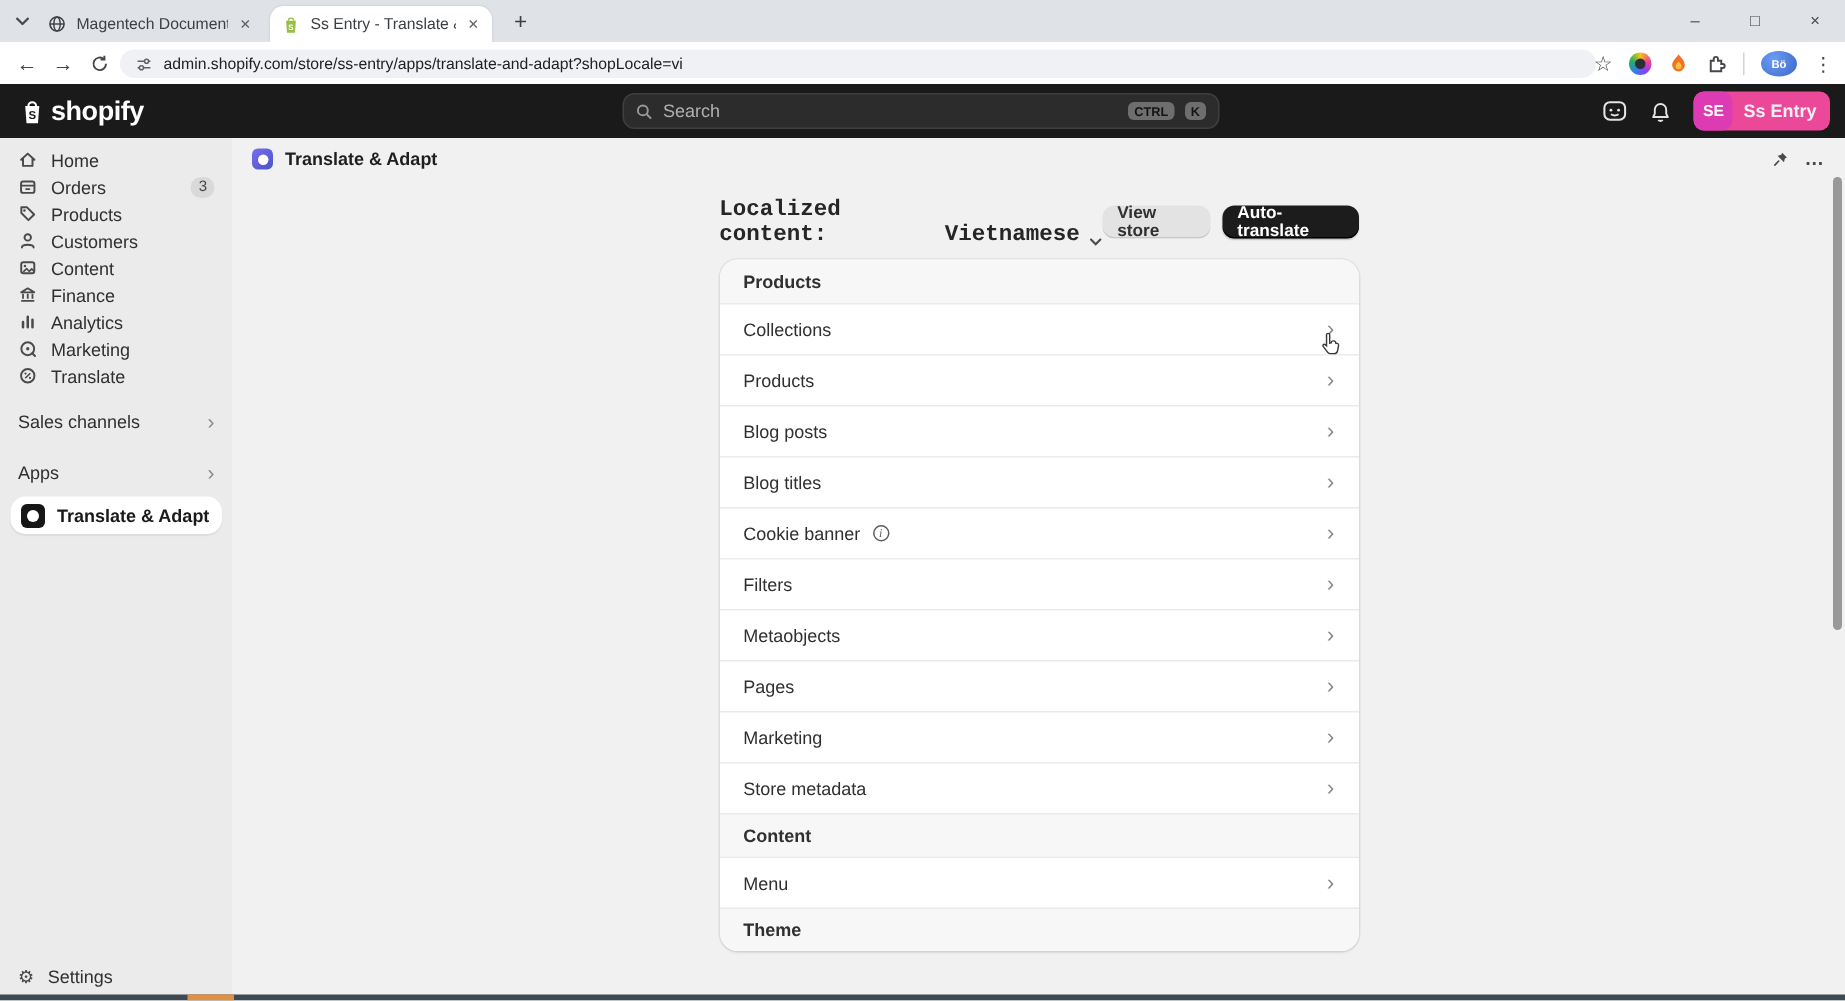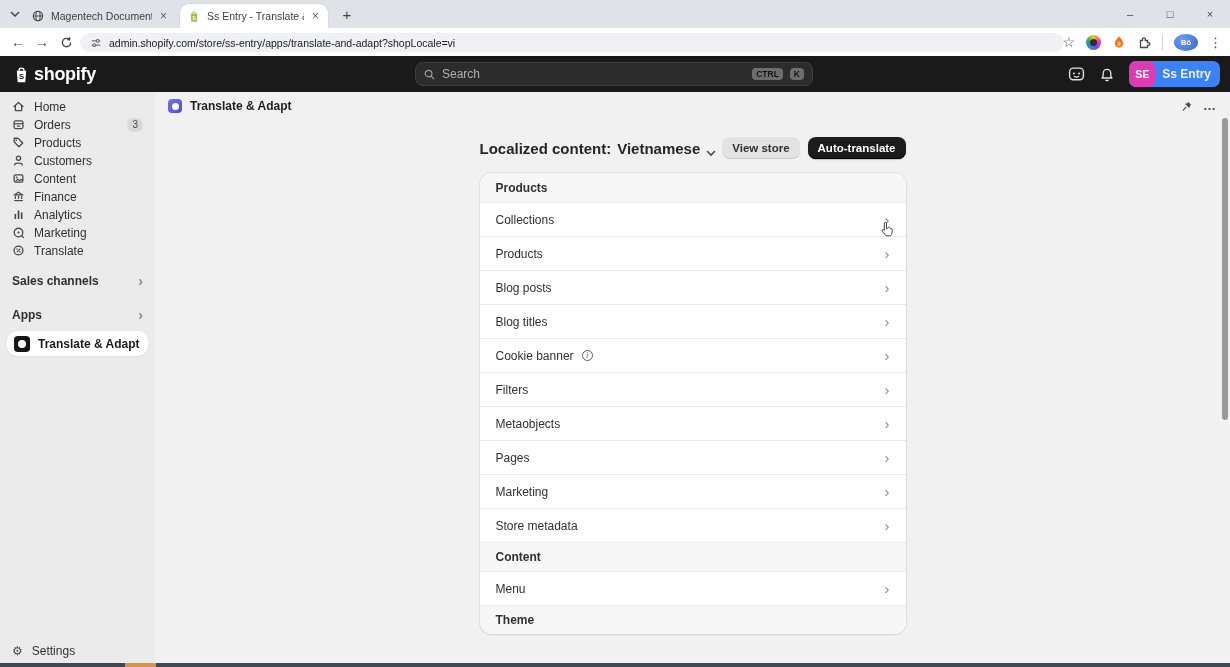--- a/index.html
+++ b/index.html
@@ -46,36 +46,36 @@
   .topbar { position:absolute; top:56px; left:0; right:0; height:36px; background:#1a1a1a;
     display:flex; align-items:center; }
   .logo { display:flex; align-items:center; gap:4px; padding-left:13px; }
   .logo-text { color:#fff; font-size:18px; font-weight:bold; letter-spacing:-.3px; }
   .searchbar { position:absolute; left:415px; width:398px; top:6px; height:24px; background:#2c2c2c;
     border:1px solid #3f3f3f; border-radius:8px; display:flex; align-items:center; gap:7px; padding:10px 8px; }
   .search-ph { color:#b0b0b0; font-size:12px; flex:1; }
   .kbd { background:#6e6e6e; color:#141414; font-size:8.5px; font-weight:bold; border-radius:4px;
     padding:2px 4px; line-height:1; }
   .topbar-right { position:absolute; right:10px; top:0; height:36px; display:flex; align-items:center; gap:14px; }
-  .store-chip { display:flex; align-items:center; gap:7px; background:#3b82f6; border-radius:7px;
+  .store-chip { display:flex; align-items:center; gap:7px; background:#ec4899; border-radius:7px;
     padding-right:9px; height:26px; }
   .store-badge { width:26px; height:26px; border-radius:7px; background:#dd3bb3; color:#fff;
     font-size:10.5px; font-weight:bold; display:flex; align-items:center; justify-content:center; }
   .store-name { color:#f1f1f1; font-size:12px; font-weight:600; }
 
   
   .sidebar { position:absolute; top:92px; left:0; width:155px; bottom:0; background:#ebebeb; }
   .nav-list { padding-top:8px; }
   .side-item { height:18px; display:flex; align-items:flex-start; gap:9px; padding:0 12px;
     font-size:12px; color:#303030; font-weight:500; }
   .side-item svg { flex:0 0 auto; }
   .count-badge { margin-left:auto; background:#d9d9d9; color:#474747; font-size:10px;
     border-radius:7px; padding:1px 5px; line-height:12px; }
   .side-section { height:18px; display:flex; align-items:center; padding:0 12px; font-size:12px;
-    color:#303030; font-weight:700; }
+    color:#303030; font-weight:400; }
   .side-chev { margin-left:auto; color:#8a8a8a; font-size:14px; line-height:1; }
   .app-selected { margin:7px 7px 0; height:25px; background:#fff; border-radius:10px; display:flex;
     align-items:center; gap:8px; padding:0 7px; font-size:12px; font-weight:600; color:#1a1a1a;
     box-shadow:0 1px 1px rgba(0,0,0,.06); }
   .app-ico-dark { width:16px; height:16px; border-radius:4px; background:#161616; position:relative; }
   .app-ico-dark::after { content:""; position:absolute; inset:4px; border-radius:50%; background:#fff; }
   .settings-row { position:absolute; bottom:7px; left:0; right:0; height:18px; display:flex;
     align-items:center; gap:9px; padding:0 12px; font-size:12px; color:#303030; font-weight:500; }
   .gear { color:#4a4a4a; font-size:12px; line-height:1; }
 
@@ -84,21 +84,21 @@
   .app-header { height:28px; display:flex; align-items:center; gap:8px; padding:0 13px; }
   .app-ico-indigo { width:14px; height:14px; border-radius:4px;
     background:linear-gradient(140deg,#7a6cf0,#4a54c4); position:relative; }
   .app-ico-indigo::after { content:""; position:absolute; inset:3.5px; border-radius:50%; background:#fff; }
   .app-header-title { font-size:12px; font-weight:600; color:#1f1f1f; }
   .app-header-right { margin-left:auto; display:flex; align-items:center; gap:10px; color:#4a4a4a; }
   .hdr-dots { font-size:13px; font-weight:bold; letter-spacing:1px; line-height:0.4; }
 
   .page { width:426px; margin:17px auto 0; }
   .title-row { display:flex; align-items:center; height:22px; }
-  .page-title { font-size:15px; font-weight:bold; color:#262626; display:flex; align-items:flex-end; gap:6px; }
+  .page-title { font-size:15px; font-weight:bold; color:#262626; display:flex; align-items:flex-end; gap:6px;font-family:Liberation Mono, monospace; }
   .title-actions { margin-left:auto; display:flex; gap:8px; }
   .btn { height:22px; border-radius:8px; padding:0 10px; font-size:11.5px; font-weight:600;
     display:flex; align-items:center; }
   .btn-light { background:#e3e3e3; color:#303030; box-shadow:inset 0 -1px 0 rgba(0,0,0,.12); }
   .btn-dark { background:#1c1c1c; color:#fff; box-shadow:inset 0 -1px 0 #000, 0 1px 1px rgba(0,0,0,.2); }
 
   .card { margin-top:14px; background:#fff; border-radius:12px; overflow:hidden;
     box-shadow:0 0 0 1px rgba(0,0,0,.06), 0 1px 2px rgba(0,0,0,.08); }
   .sec-header { background:#f7f7f7; height:29px; display:flex; align-items:center; padding:0 16px;
     font-size:12px; font-weight:bold; color:#303030; border-top:1px solid #ebebeb; }

